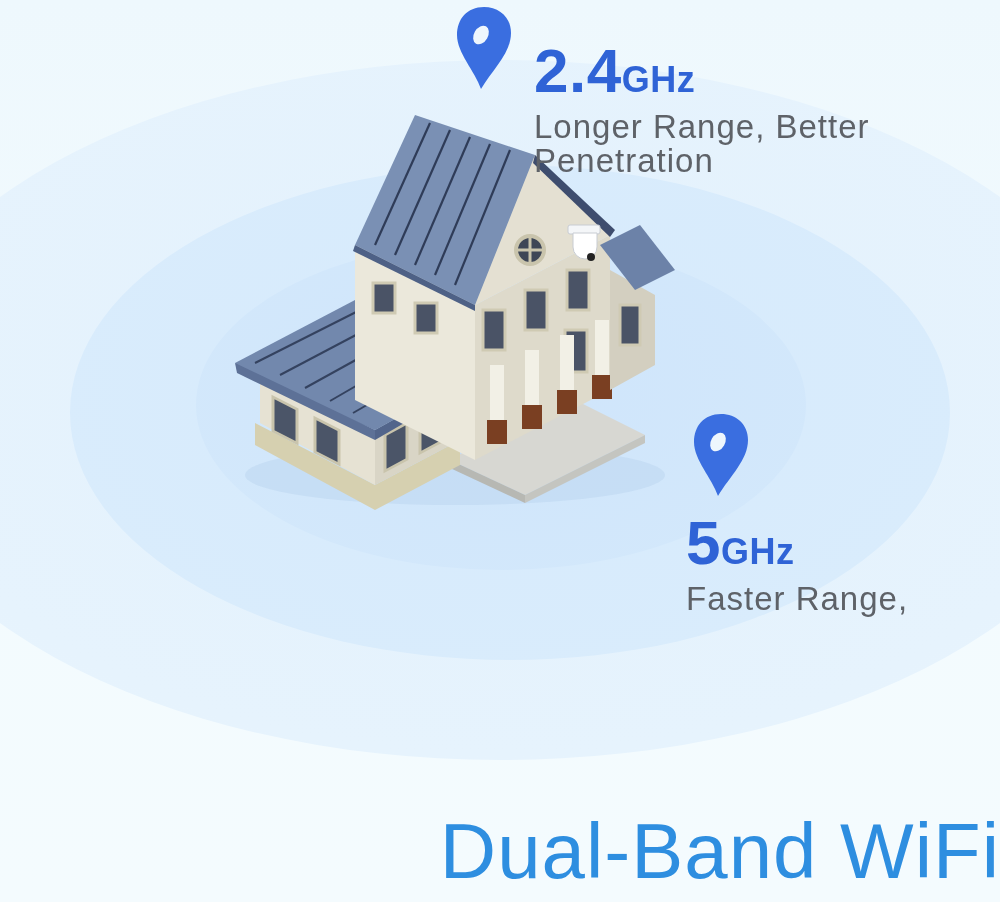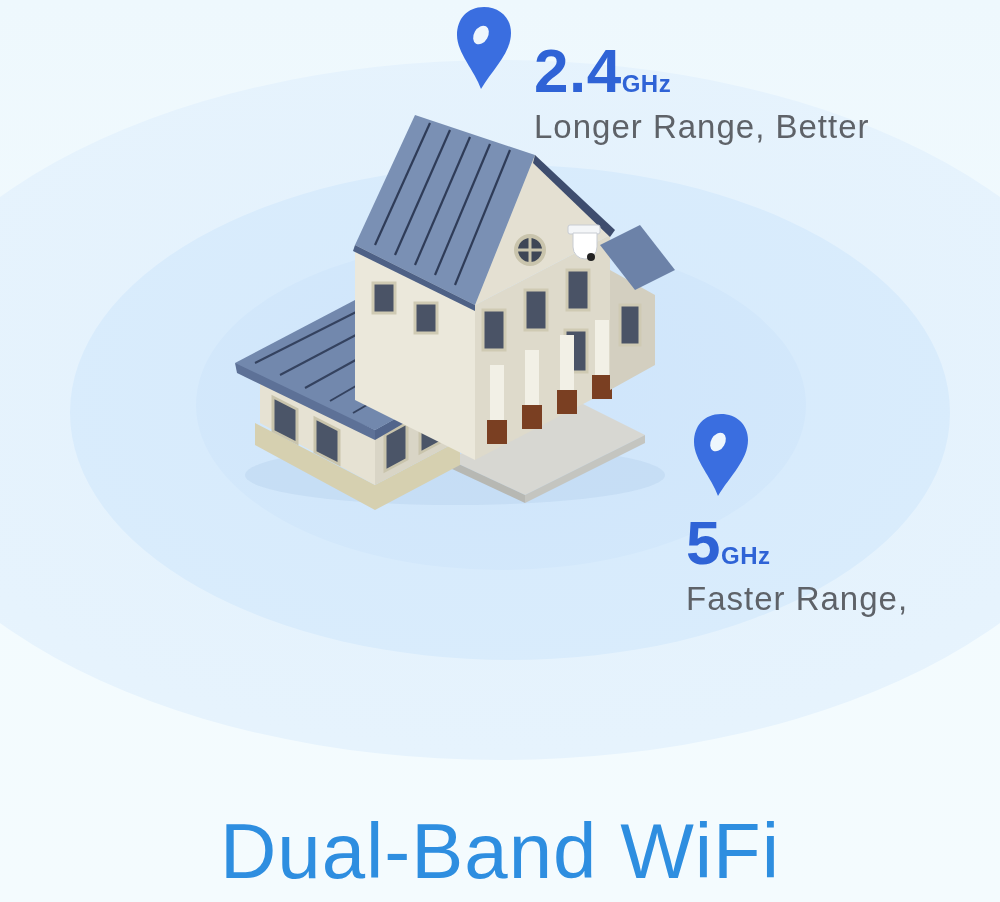--- a/index.html
+++ b/index.html
@@ -15,27 +15,27 @@
     background: radial-gradient(ellipse at 50% 45%, #e3f1fc 0%, #e6f3fd 70%, #ebf6fd 100%); }
   .ring-mid { left: 70px; top: 165px; width: 880px; height: 495px;
     background: radial-gradient(ellipse at 50% 45%, #d6eafc 0%, #d9ecfc 75%, #deeffc 100%); }
   .ring-inner { left: 196px; top: 240px; width: 610px; height: 330px;
     background: radial-gradient(ellipse at 50% 45%, #cfe5fb 0%, #d3e8fb 80%, #d8ebfc 100%); }
 
   .pin { position: absolute; }
   .band { position: absolute; }
   .band-title { color: #2f63d6; font-weight: 700; line-height: 1; white-space: nowrap; letter-spacing: 0.5px; }
   .band-title .num { font-size: 62px; }
-  .band-title .unit { font-size: 24px; }
+  .band-title .unit { font-size: 36px; }
   .band-desc { color: #5e6268; font-size: 33px; line-height: 34px; letter-spacing: 1px; margin-top: 8px; }
 
   .band-24 { left: 534px; top: 40px; }
   .band-5 { left: 686px; top: 512px; }
 
-  .headline { position: absolute; left: 0; top: 812px; width: 1000px; text-align: center;
+  .headline { position: absolute; left: 0; top: 812px; width: 1000px; text-align: right;
     font-size: 78px; line-height: 1; letter-spacing: 1px;
     color: #2e8ee0; }
 
   .house { position: absolute; left: 225px; top: 105px; width: 460px; height: 410px; }
 </style>
 </head>
 <body>
 
 <div class="canvas">
 
@@ -130,20 +130,21 @@
   <svg class="pin" style="left:453px; top:5px; width:62px; height:86px;" viewBox="0 0 62 86">
     <path d="M31 2 C14 2 4 14 4 30 C4 48 22 66 28 84 C40 64 58 48 58 28 C58 12 46 2 31 2 Z" fill="#3a6ee0"></path>
     <ellipse cx="28" cy="30" rx="7" ry="10" transform="rotate(30 28 30)" fill="#eef6fd"></ellipse>
   </svg>
   <div class="band band-24">
     <div class="band-title">
       <span class="num">2.4</span><span class="unit">GHz</span>
     </div>
     <div class="band-desc">
       <div>Longer Range, Better</div>
+      <div>Penetration</div>
     </div>
   </div>
 
   <svg class="pin" style="left:690px; top:412px; width:62px; height:86px;" viewBox="0 0 62 86">
     <path d="M31 2 C14 2 4 14 4 30 C4 48 22 66 28 84 C40 64 58 48 58 28 C58 12 46 2 31 2 Z" fill="#3a6ee0"></path>
     <ellipse cx="28" cy="30" rx="7" ry="10" transform="rotate(30 28 30)" fill="#eef6fd"></ellipse>
   </svg>
   <div class="band band-5">
     <div class="band-title">
       <span class="num">5</span><span class="unit">GHz</span>

